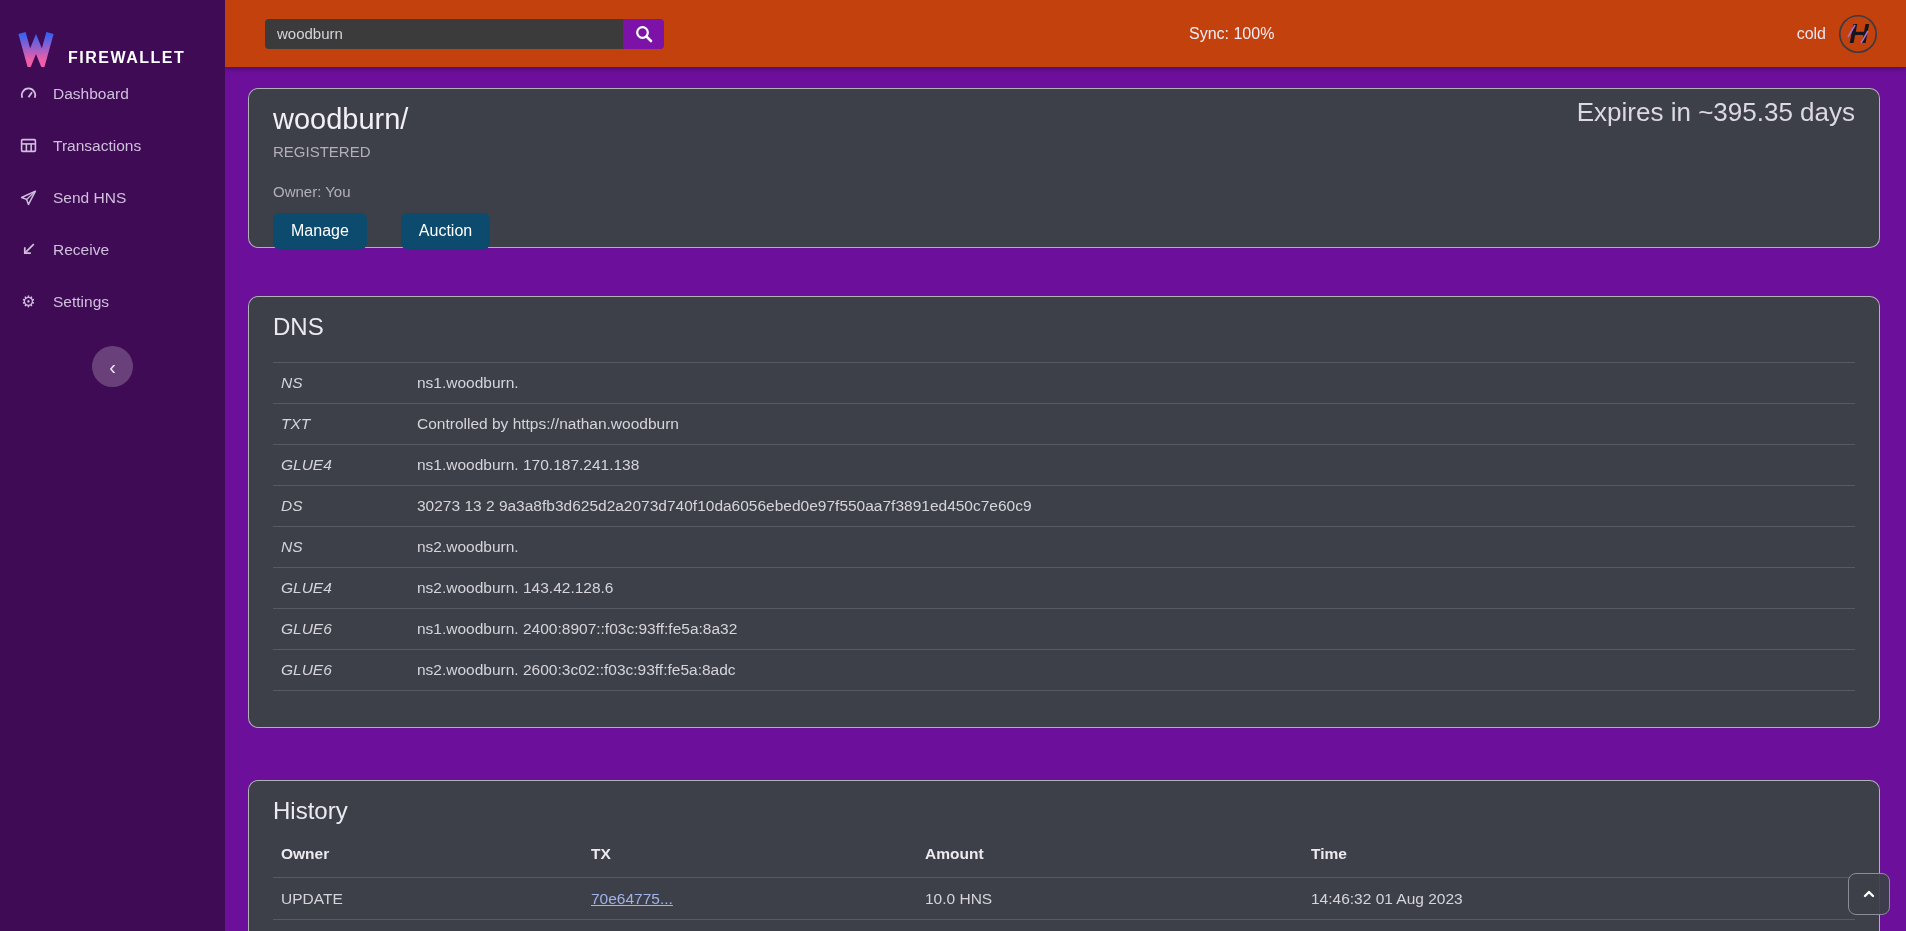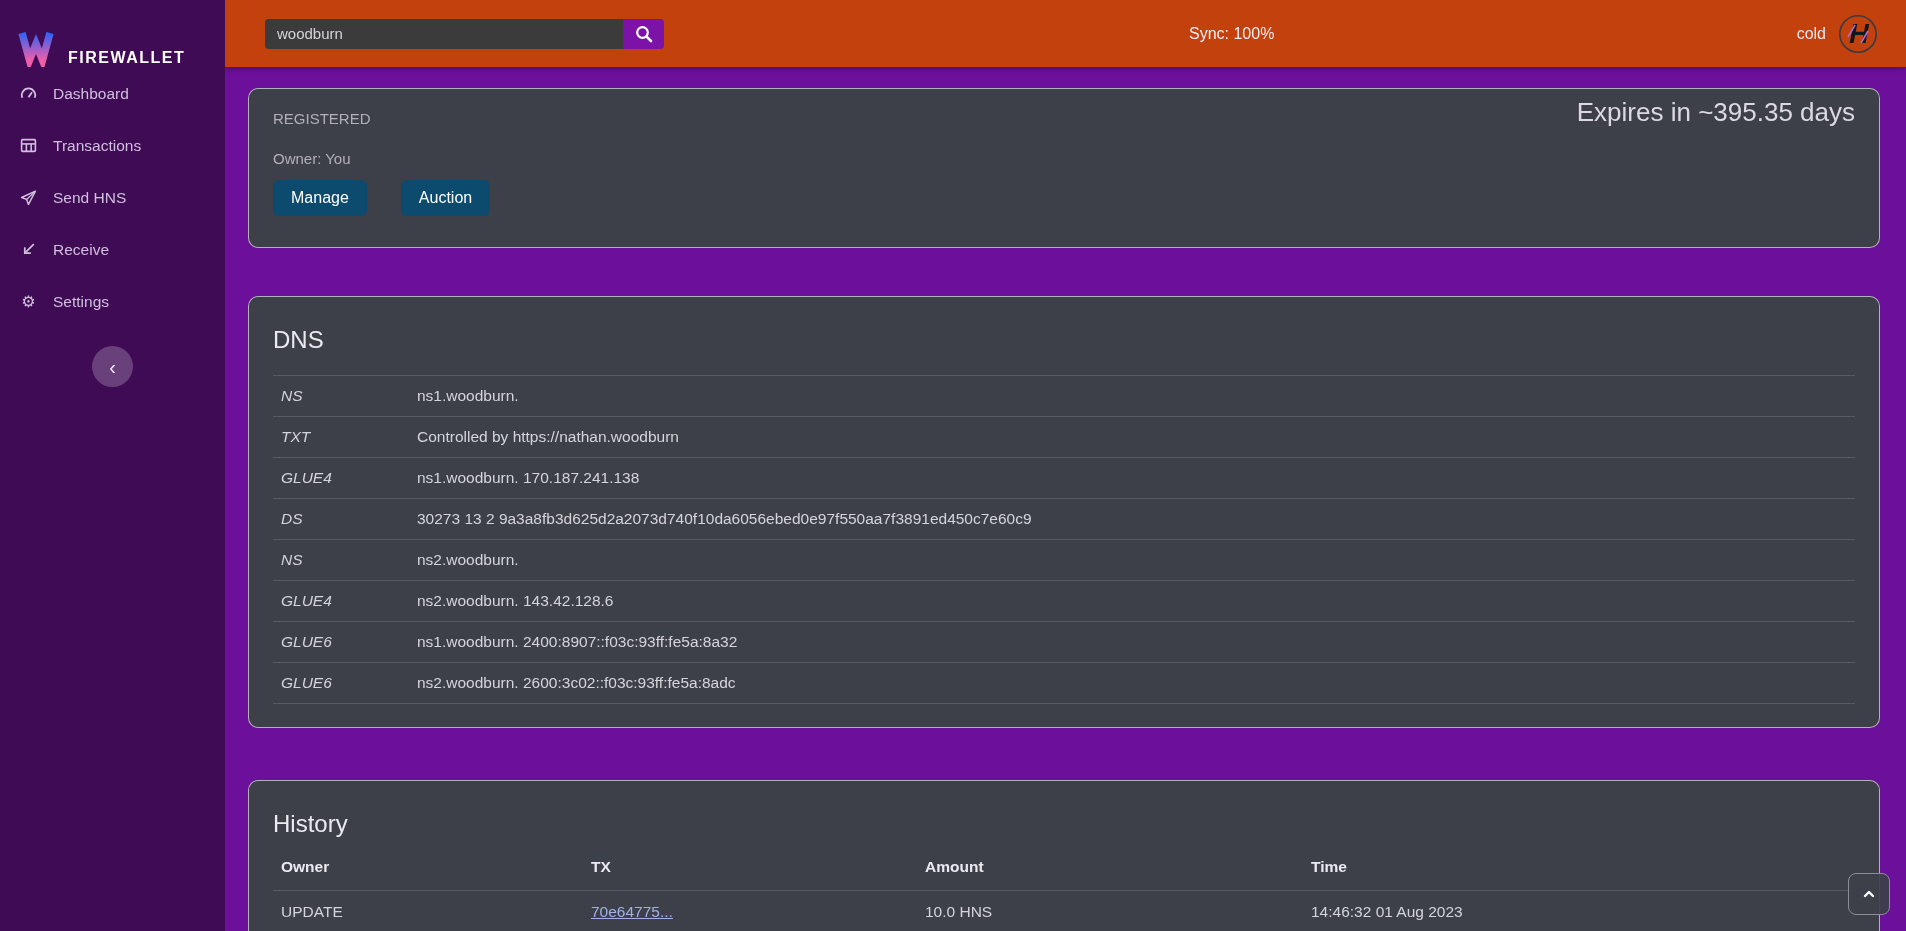--- a/index.html
+++ b/index.html
@@ -72,21 +72,21 @@
   .domain-owner { font-size:15px; color:#b3afbc; margin-top:23px; }
   .domain-buttons { margin-top:13px; display:flex; gap:34px; }
   .btn {
     background:#0c4a6e; color:#ffffff; border:none; border-radius:6px;
     font-size:16px; padding:9px 18px; cursor:pointer;
     font-family:"Liberation Sans", sans-serif;
   }
   .expires { position:absolute; top:8px; right:24px; font-size:26px; color:#dcd9e4; }
 
   .card-dns { margin-top:48px; height:432px; padding:16px 24px 0; }
-  .section-title { font-size:24px; font-weight:normal; color:#eceaf1;margin-top:13px; }
+  .section-title { font-size:24px; font-weight:normal; color:#eceaf1; }
   .dns-table { width:100%; border-collapse:collapse; margin-top:21px; }
   .dns-table td {
     height:41px; font-size:15.5px; color:#d6d4db;
     border-top:1px solid #585a62; vertical-align:middle;
   }
   .dns-table tr:last-child td { border-bottom:1px solid #585a62; }
   .dns-key { width:144px; padding-left:8px;font-style:italic; }
 
   .card-history { margin-top:52px; height:220px; padding:16px 24px 0; }
   .hist-table { width:100%; border-collapse:collapse; margin-top:14px; }
@@ -196,20 +196,21 @@
           <text x="21" y="29" text-anchor="middle" font-family="Liberation Sans, sans-serif" font-size="27" font-weight="900" font-style="italic" fill="#15151d">H</text>
           <line x1="10" y1="23" x2="17" y2="11" stroke="#a96fc9" stroke-width="1.6"></line>
           <line x1="23" y1="29" x2="30" y2="17" stroke="#a96fc9" stroke-width="1.6"></line>
         </svg>
       </div>
     </header>
 
     <main class="content">
 
       <section class="card card-domain">
+        <h1 class="domain-title">woodburn/</h1>
         <div class="domain-status">REGISTERED</div>
         <div class="domain-owner">Owner: You</div>
         <div class="domain-buttons">
           <button class="btn">Manage</button>
           <button class="btn">Auction</button>
         </div>
         <div class="expires">Expires in ~395.35 days</div>
       </section>
 
       <section class="card card-dns">

